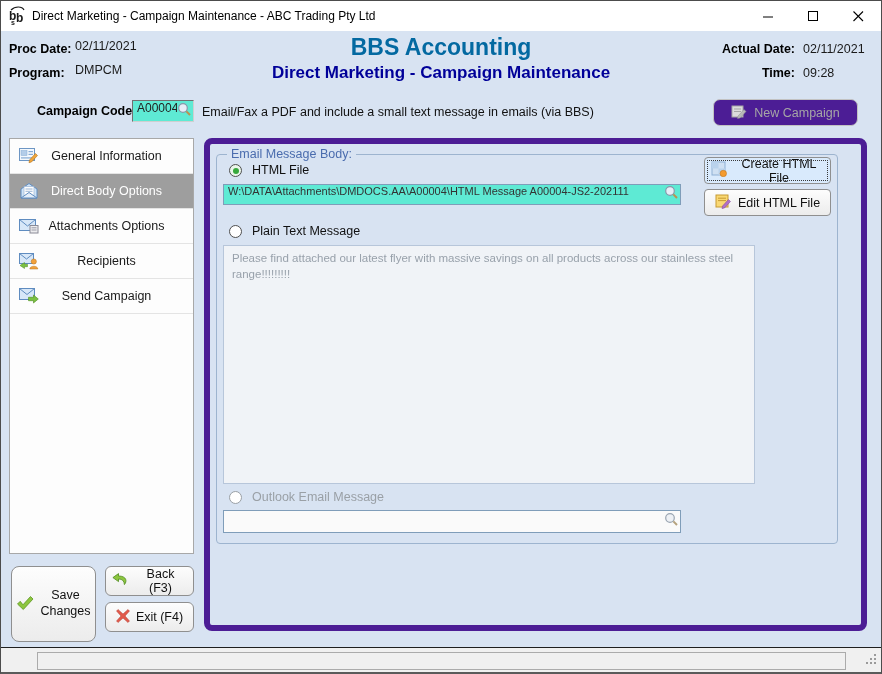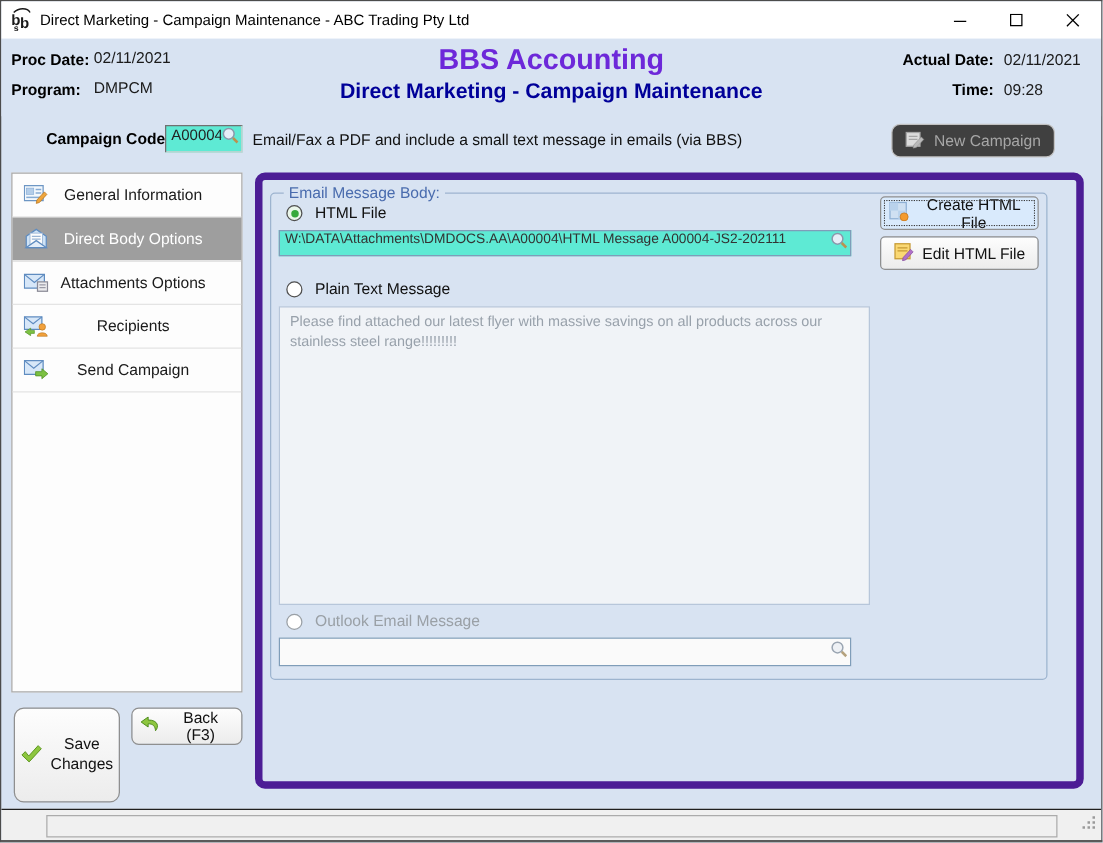--- a/index.html
+++ b/index.html
@@ -14,41 +14,41 @@
   .ctl{width:45px;height:30px;display:flex;align-items:center;justify-content:center;}
   
   .header{position:absolute;left:0;top:30px;width:100%;height:62px;background:#d8e3f2;}
   .hlbl{font-weight:bold;font-size:12.5px;color:#000;}
   .hval{font-size:12.5px;color:#1a1a1a;}
   .hl-row1{position:absolute;left:8px;top:8px;}
   .hl-row2{position:absolute;left:8px;top:32px;}
   .hl-row1 .hval,.hl-row2 .hval{position:absolute;left:66px;top:0;white-space:nowrap;}
   .hl-row1 .hlbl,.hl-row2 .hlbl{white-space:nowrap;}
   .app-title{position:absolute;left:0;top:3px;width:100%;text-align:center;
-             font-size:23px;font-weight:bold;color:#6d28d9;}
+             font-size:23px;font-weight:bold;color:#0369a1;}
   .screen-title{position:absolute;left:0;top:32px;width:100%;text-align:center;
              font-size:17px;font-weight:bold;color:#000099;}
   .hr-row1{position:absolute;right:10px;top:8px;white-space:nowrap;}
   .hr-row2{position:absolute;right:10px;top:32px;white-space:nowrap;}
   .hr-row1 .hval,.hr-row2 .hval{display:inline-block;width:68px;text-align:left;margin-left:8px;}
   
   .cc-label{position:absolute;left:36px;top:103px;font-weight:bold;font-size:12.5px;}
   .lookup{position:absolute;display:flex;align-items:center;background:#5eead4;
           border:1px solid #7f9db9;}
   .cc-field{left:131px;top:99px;width:62px;height:22px;border:1px solid;
             border-color:#707070 #cfcfcf #cfcfcf #707070;}
   .lookup .val{flex:1;font-size:12px;color:#222;padding:0 2px 0 4px;white-space:nowrap;
                overflow:hidden;border:none;outline:none;background:transparent;height:100%;}
   .mag{flex:0 0 auto;margin-right:1px;}
   .cc-desc{position:absolute;left:201px;top:104px;font-size:12.5px;color:#111;}
   .btn{display:flex;align-items:center;justify-content:center;gap:6px;
        background:linear-gradient(#fdfdfd,#ececec);border:1px solid #8f8f8f;border-radius:5px;
        font-size:12.5px;color:#111;cursor:default;}
-  .new-campaign{position:absolute;left:712px;top:98px;width:131px;height:27px;border-radius:7px;
-       background:#404040;border:1px solid #c2c2c2;color:#a6a6a6;}
+  .new-campaign{position:absolute;left:712px;top:98px;width:145px;height:27px;border-radius:7px;
+       background:#4c1d95;border:1px solid #c2c2c2;color:#a6a6a6;}
   
   .sidebar{position:absolute;left:8px;top:137px;width:185px;height:416px;background:#fdfdfd;
            border:1px solid #a8a8a8;}
   .side-item{position:relative;height:35px;border-bottom:1px solid #e4e4e4;display:flex;
              align-items:center;}
   .side-item .s-icon{position:absolute;left:9px;top:8px;}
   .side-item .s-label{flex:1;text-align:center;font-size:12.5px;color:#1a1a1a;padding-left:10px;}
   .side-item.sel{background:#9e9e9e;}
   .side-item.sel .s-label{color:#ffffff;}
   
@@ -69,21 +69,21 @@
   .radio.sel::after{content:"";position:absolute;left:2.5px;top:2.5px;width:6px;height:6px;
          border-radius:50%;background:#37a93c;}
   .radio.dis{border-color:#9aa0a6;}
   .r-label{position:absolute;font-size:12.5px;color:#111;}
   .r-label.dis{color:#9aa0a6;}
   .path-field{left:6px;top:29px;width:458px;height:21px;}
   .path-field .val{font-size:11px;color:#333;}
   .gb-btn{position:absolute;left:487px;width:127px;height:27px;border-radius:4px;}
   .create-btn{top:2px;background:#d9eafc;outline:1px dotted #3a3a3a;outline-offset:-4px;}
   .edit-btn{top:34px;}
-  .msgbox{position:absolute;left:6px;top:90px;width:473px;height:239px;background:#f0f3f7;
+  .msgbox{position:absolute;left:6px;top:90px;width:532px;height:239px;background:#f0f3f7;
           border:1px solid #b7c6da;padding:5px 8px;font-size:11.5px;color:#98a1ab;
           line-height:1.35;overflow:hidden;}
   .outlook-field{left:6px;top:355px;width:458px;height:23px;background:#fafafa;}
   
   .statusbar{position:absolute;left:0;top:646px;width:100%;height:26px;background:#f0f0f0;
              border-top:1px solid #1f1f1f;}
   .status-box{position:absolute;left:36px;top:4px;width:809px;height:18px;
               border:1px solid #ababab;background:#f0f0f0;}
   .grip{position:absolute;right:3px;bottom:3px;}
 </style>
@@ -224,20 +224,28 @@
     </span>
     <span class="blbl">Save Changes</span>
   </button>
   <button class="btn back-btn">
     <span>
       <svg width="16" height="14" viewBox="0 0 16 14">
           <path d="M6.5 0.6 L0.9 4.6 L6.5 8.6 L6.5 6 C10.4 6 12.2 8 12.4 11.6 C15.2 8.6 14.8 3 6.5 3 Z" fill="#8dc63f" stroke="#4f8c1e" stroke-width="0.8"></path>
         </svg>
     </span>
     <span>Back (F3)</span>
+  </button>
+  <button class="btn exit-btn">
+    <span>
+      <svg width="14" height="14" viewBox="0 0 14 14">
+          <path d="M2 0.5 L7 5 L12 0.5 L13.5 2 L9 7 L13.5 12 L12 13.5 L7 9 L2 13.5 L0.5 12 L5 7 L0.5 2 Z" fill="#e25b4d" stroke="#b23a2e" stroke-width="0.5"></path>
+        </svg>
+    </span>
+    <span>Exit (F4)</span>
   </button>
 
   <div class="main-panel">
     <div class="groupbox">
       <span class="gb-label">Email Message Body:</span>
 
       <span class="radio sel" style="left:12px;top:9px;"></span>
       <span class="r-label" style="left:35px;top:8px;">HTML File</span>
 
       <div class="lookup path-field">

